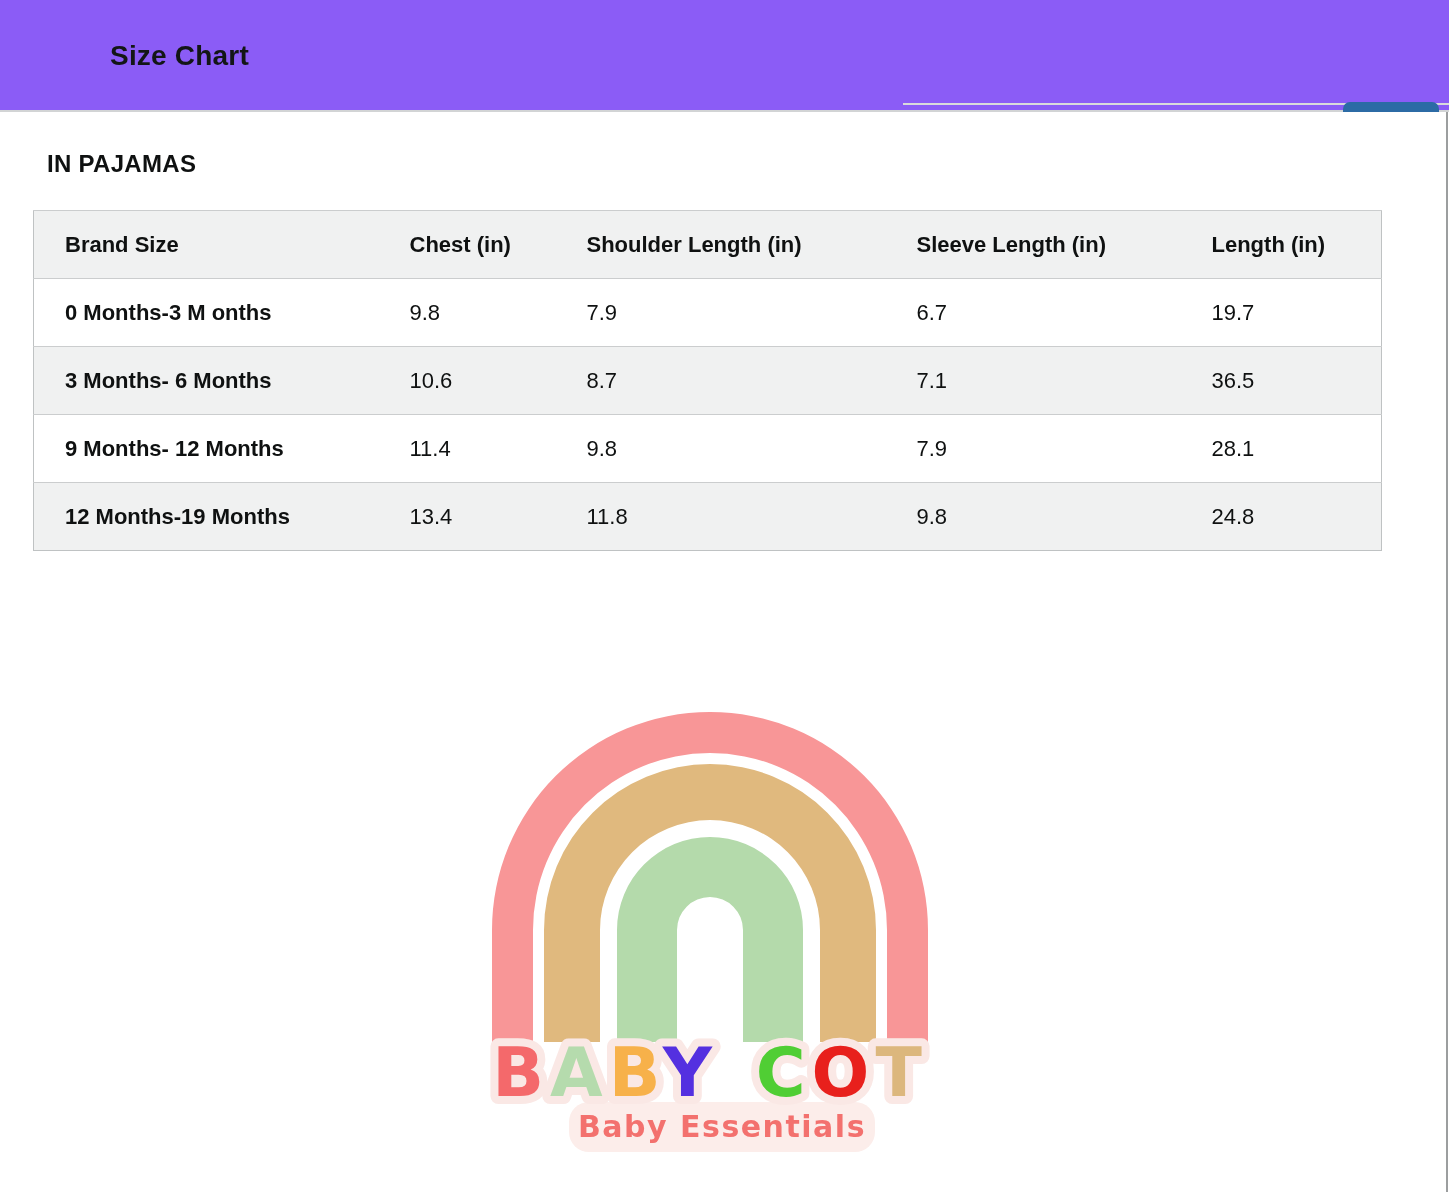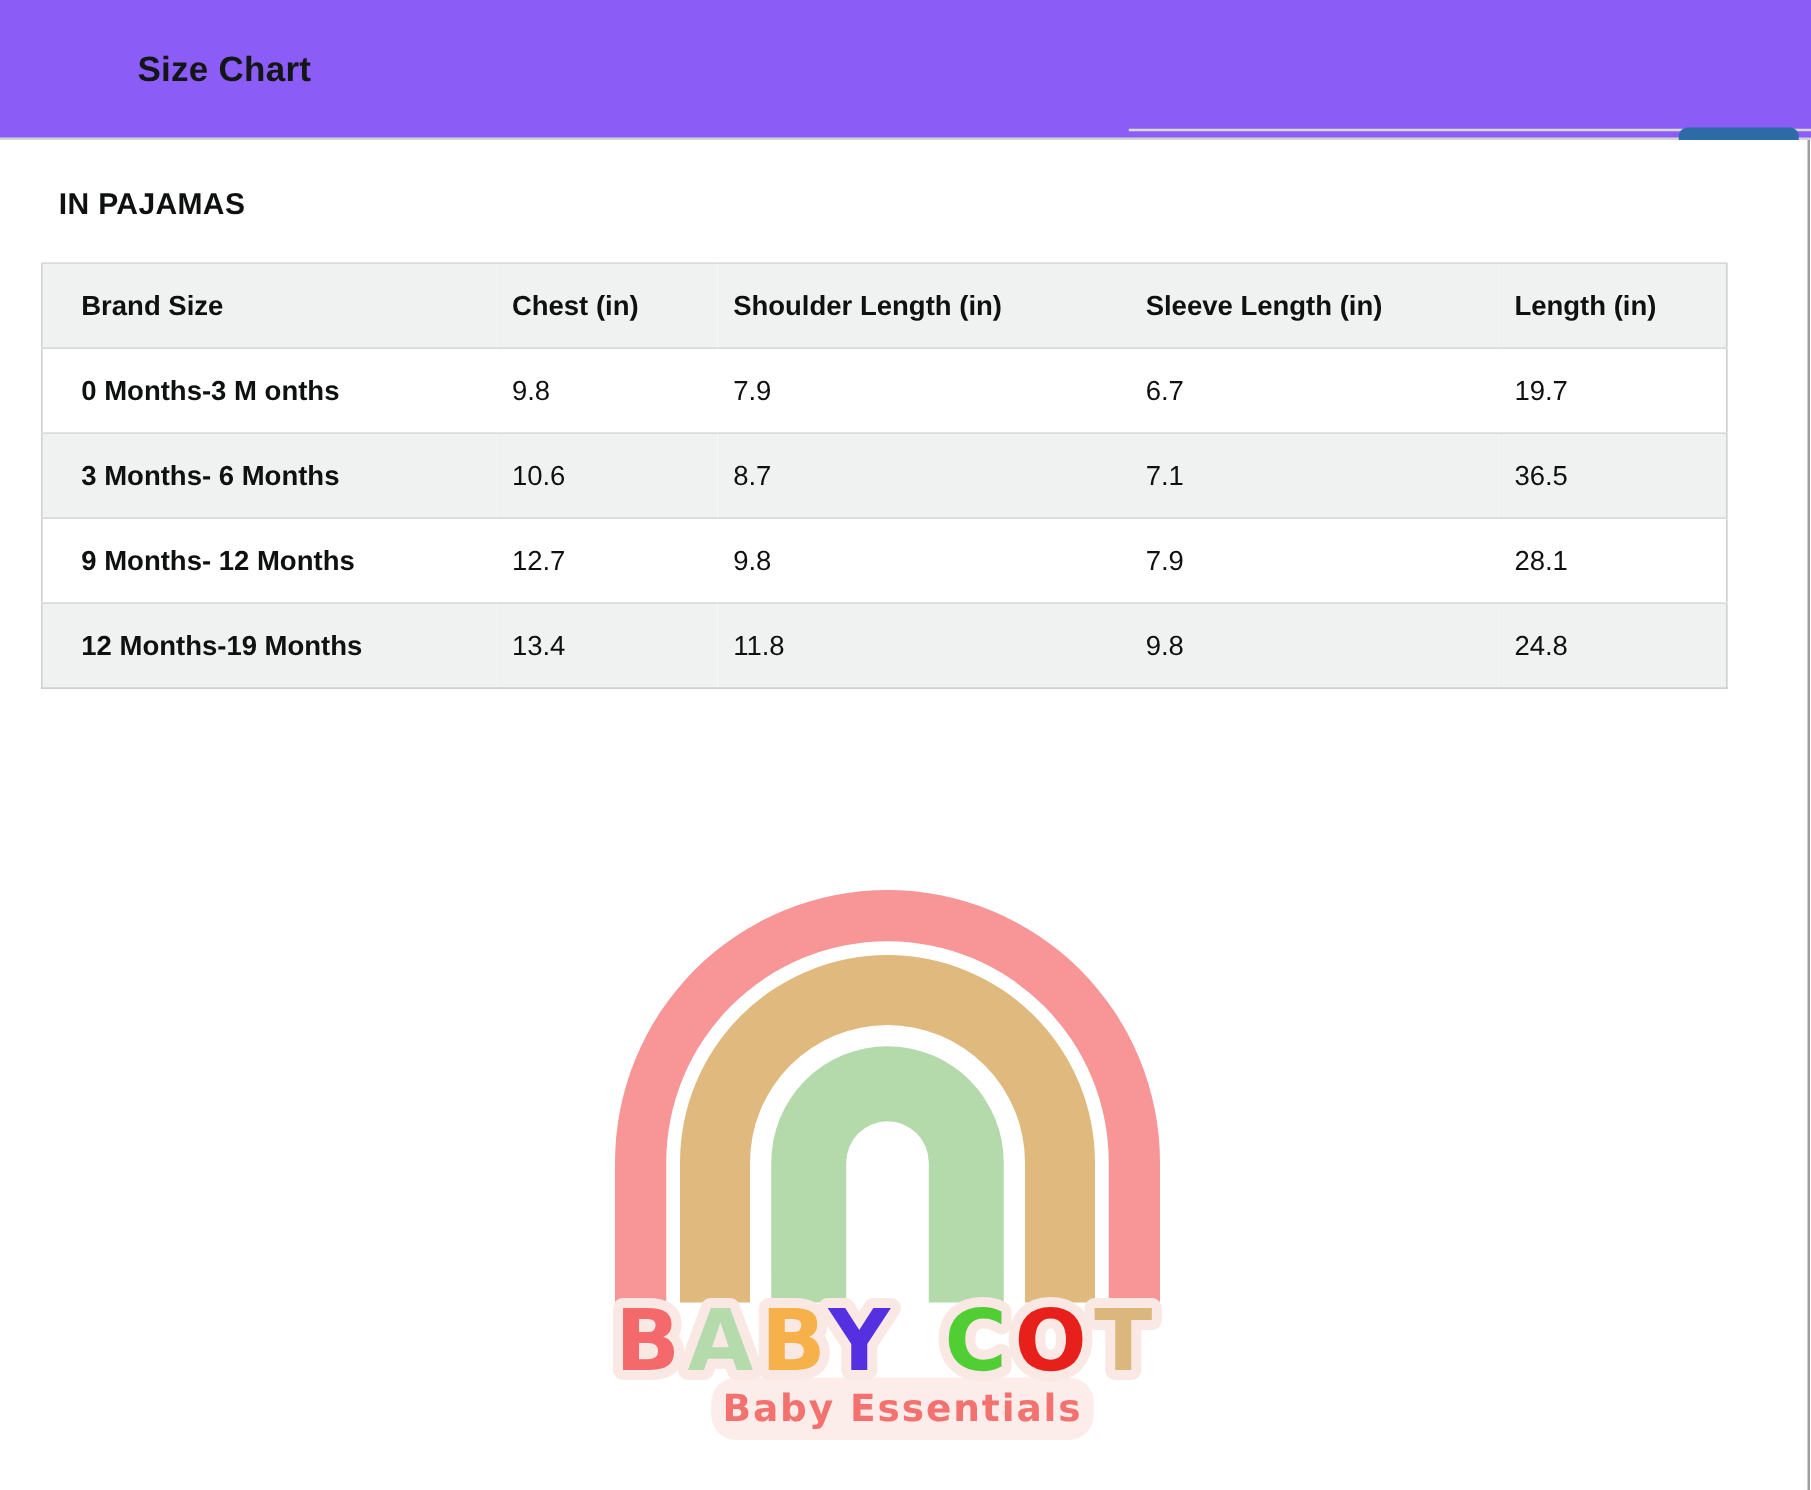--- a/index.html
+++ b/index.html
@@ -132,21 +132,21 @@
           </tr>
           <tr>
             <td>3 Months- 6 Months</td>
             <td>10.6</td>
             <td>8.7</td>
             <td>7.1</td>
             <td>36.5</td>
           </tr>
           <tr>
             <td>9 Months- 12 Months</td>
-            <td>12.7</td>
+            <td>11.4</td>
             <td>9.8</td>
             <td>7.9</td>
             <td>28.1</td>
           </tr>
           <tr>
             <td>12 Months-19 Months</td>
             <td>13.4</td>
             <td>11.8</td>
             <td>9.8</td>
             <td>24.8</td>

